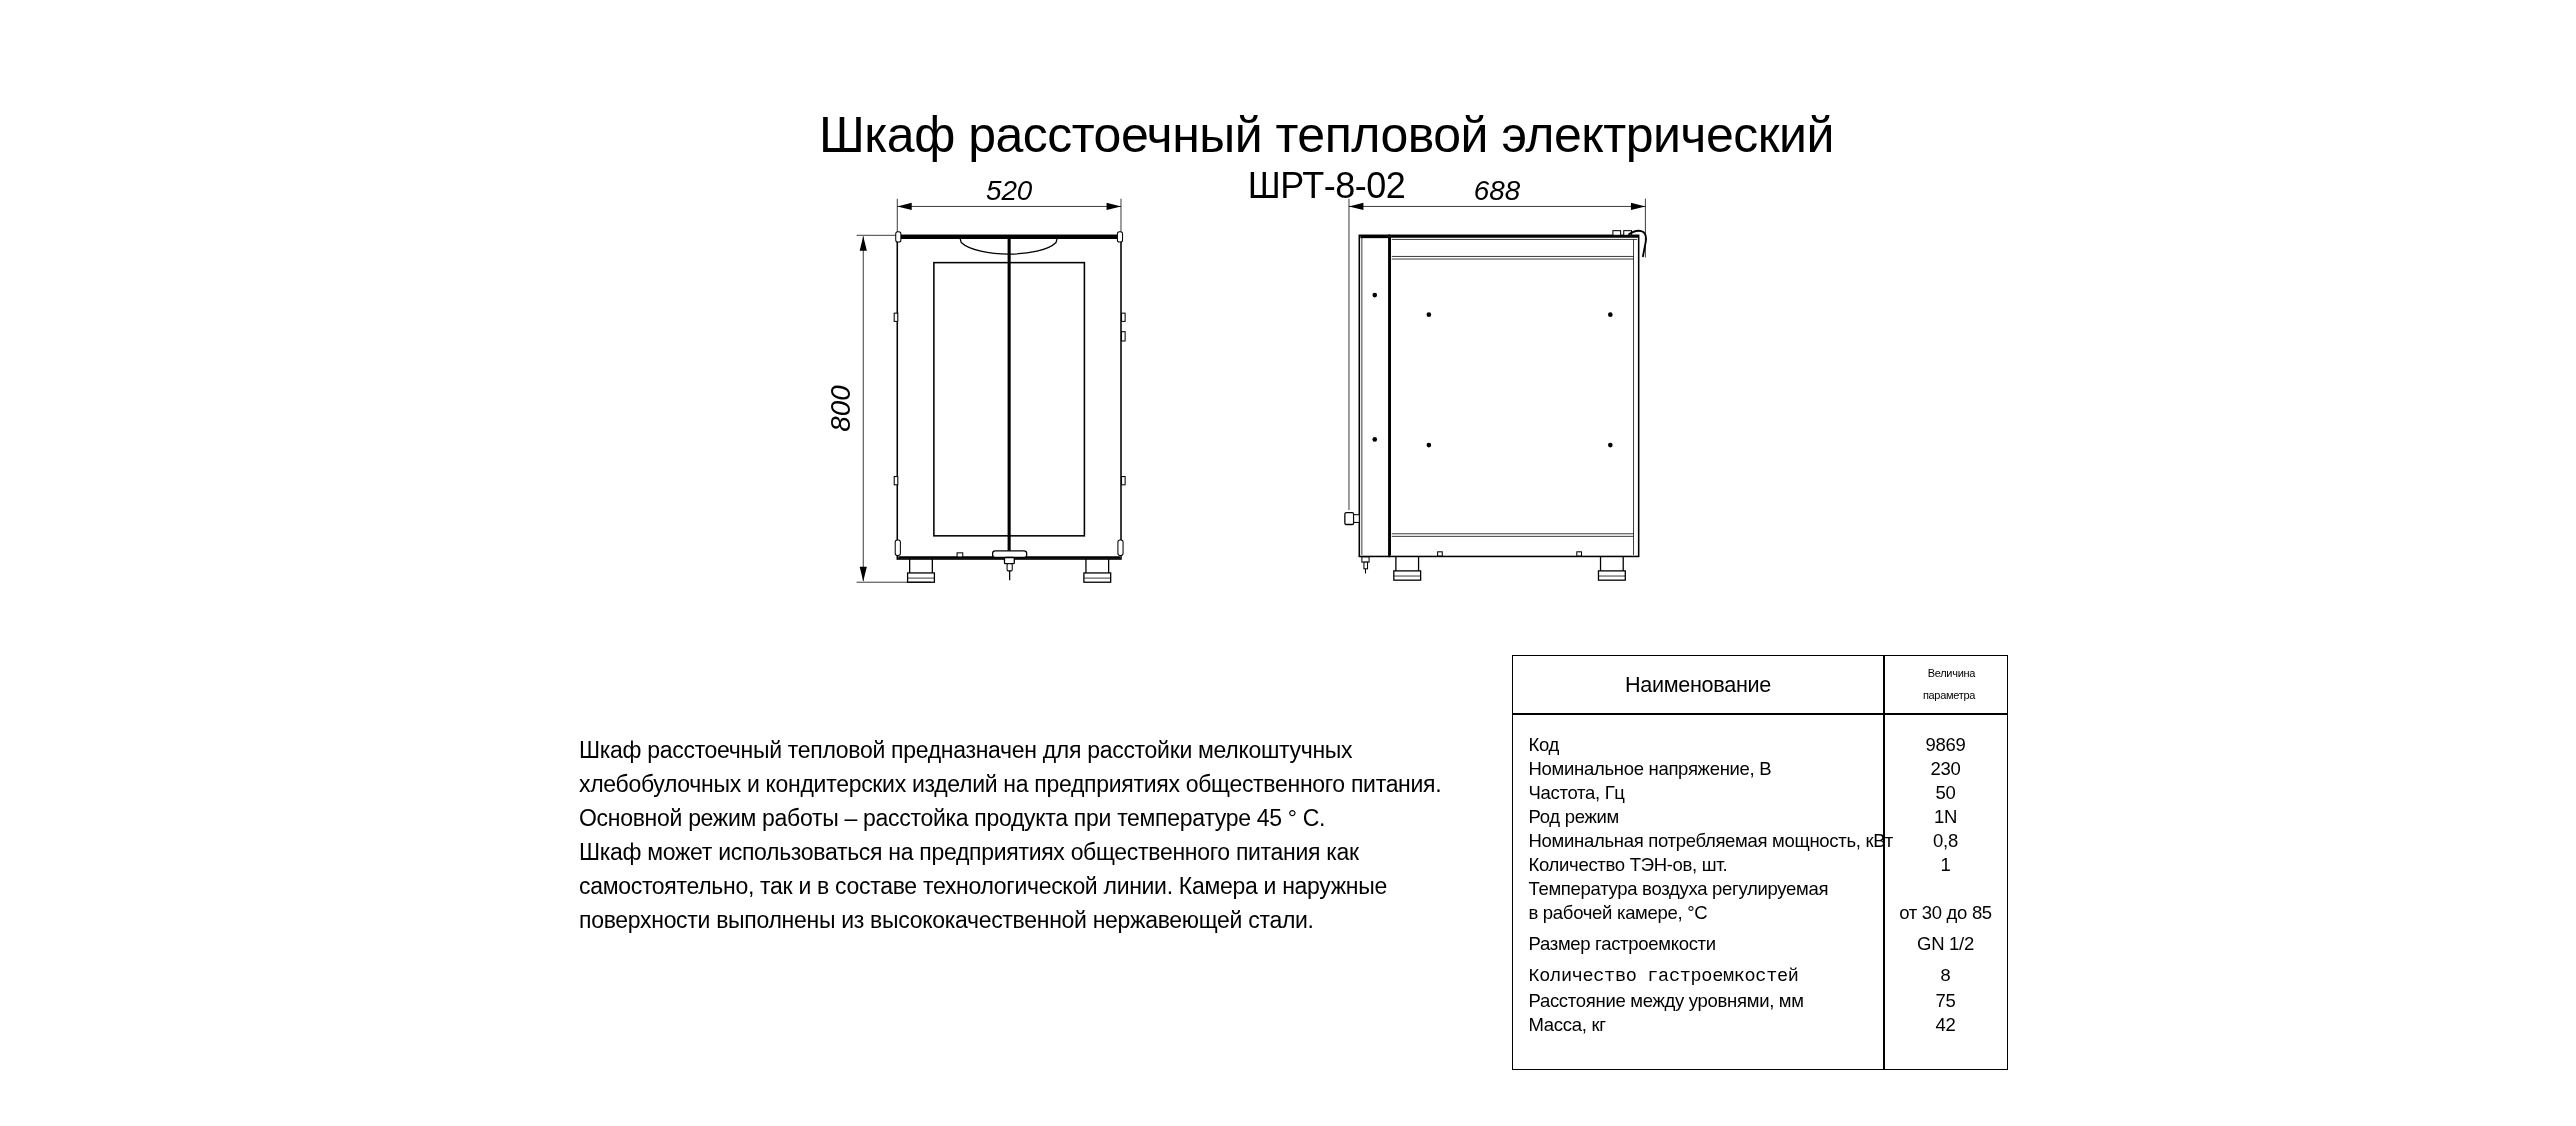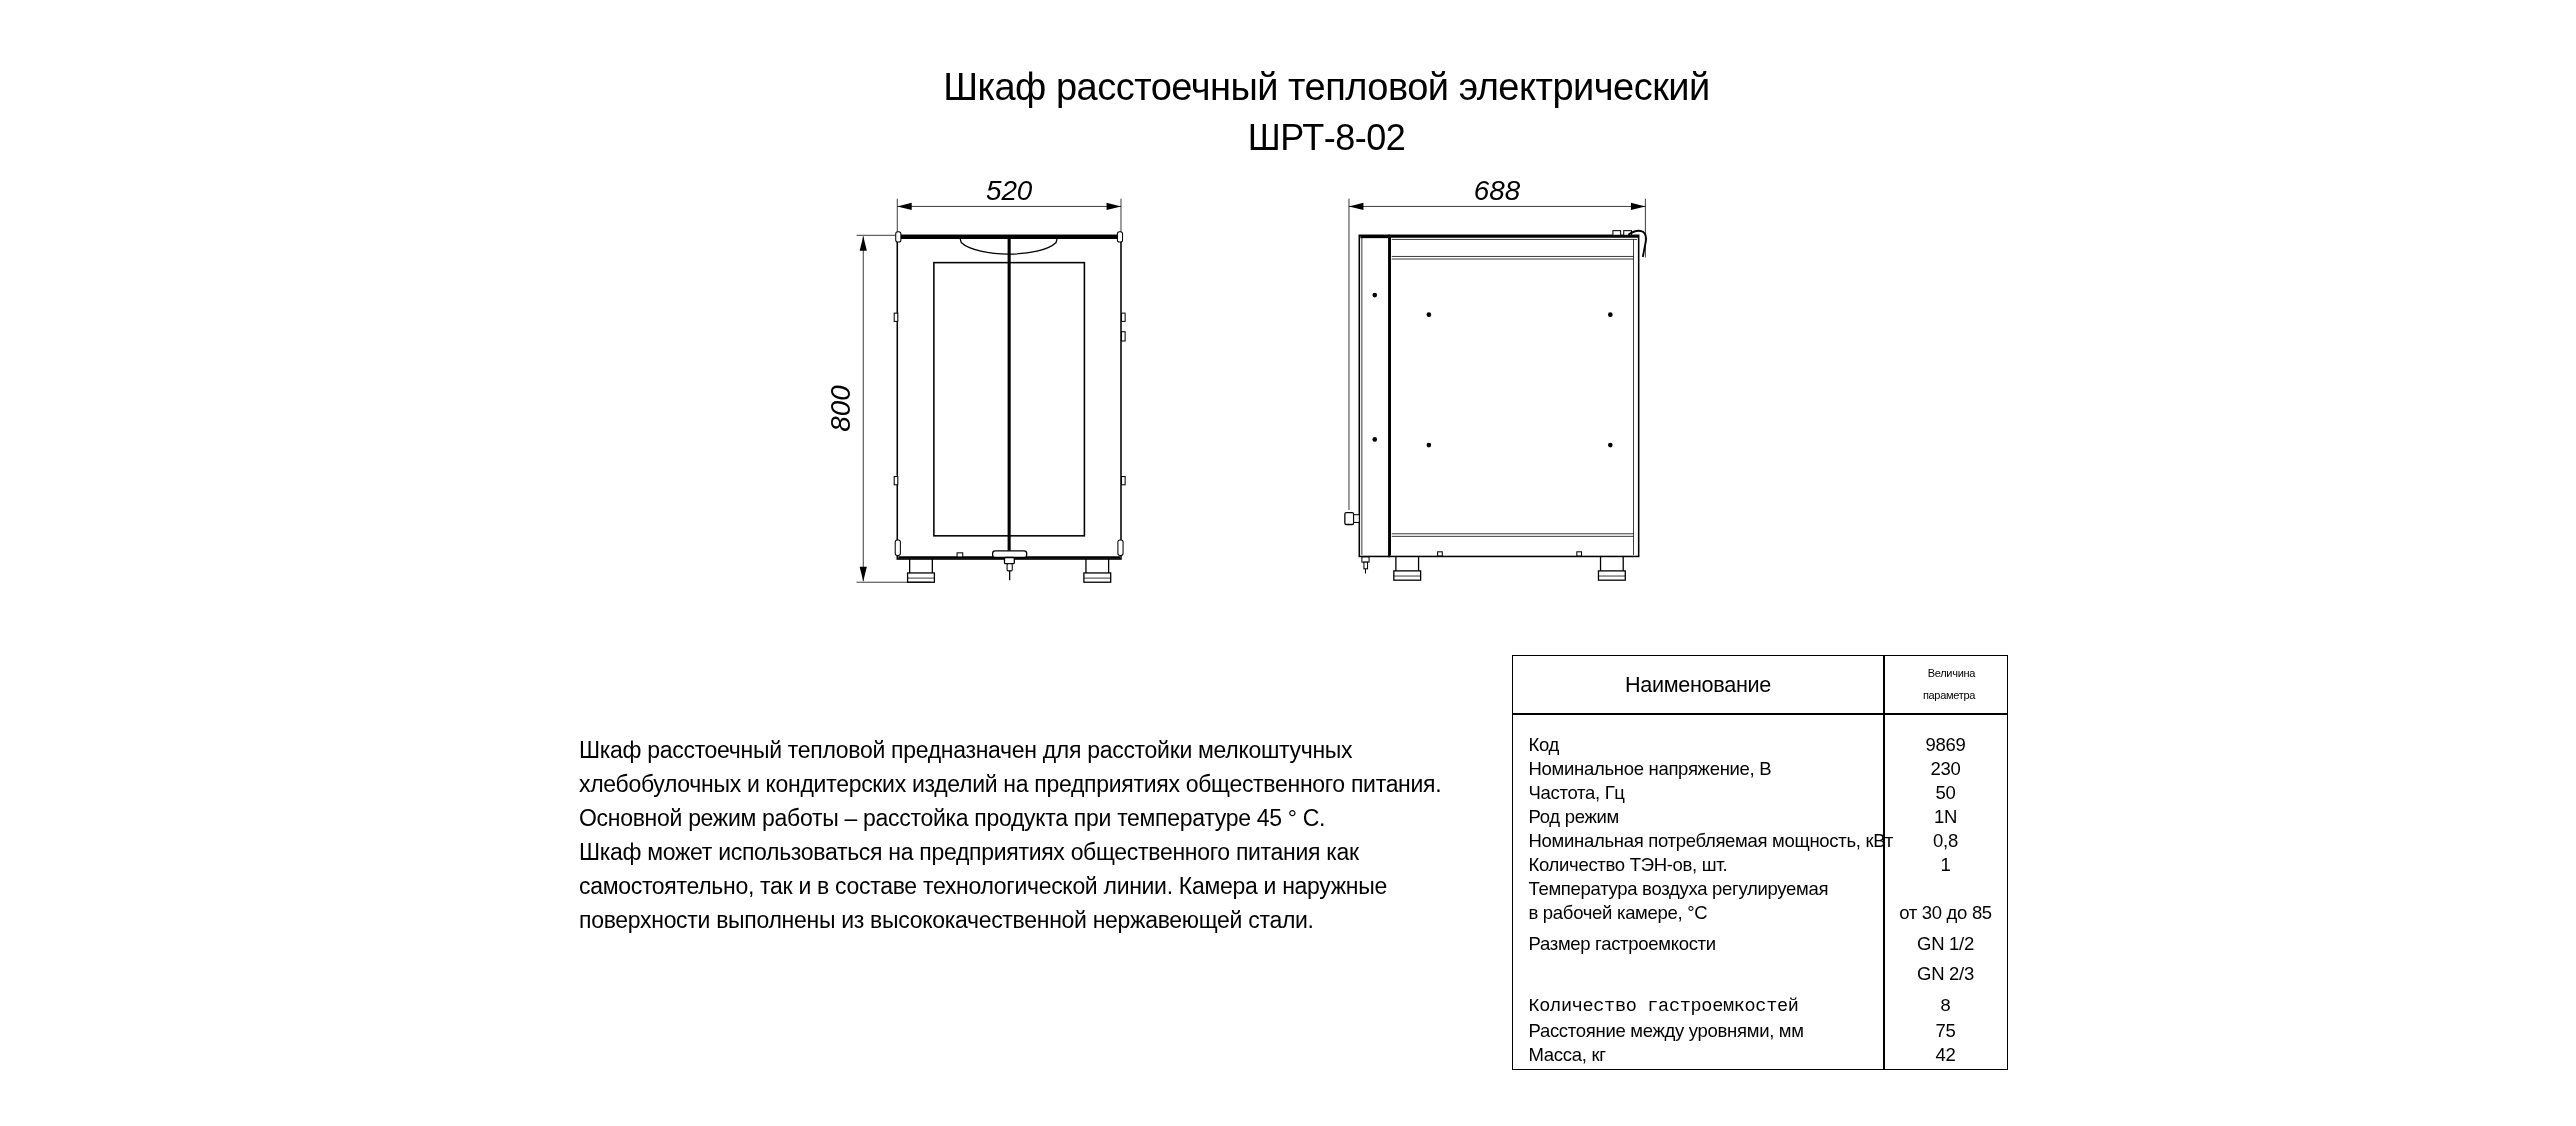--- a/index.html
+++ b/index.html
@@ -16,21 +16,21 @@
     overflow: hidden;
   }
   .abs { position: absolute; }
 
   
   .title-block {
     left: 721px; top: 61px; width: 1211px;
     text-align: center;
     letter-spacing: -0.5px;
   }
-  .title-line1 { font-size: 38px; line-height: 53px; white-space: nowrap; }
+  .title-line1 { font-size: 50px; line-height: 53px; white-space: nowrap; margin-top: 48px; }
   .title-line2 { font-size: 36px; line-height: 48px; white-space: nowrap; }
 
   
   svg.drawing { position: absolute; overflow: visible; }
   svg.drawing text {
     font-family: "Liberation Sans", sans-serif;
     font-style: italic;
     font-size: 54px;
     fill: #000;
     stroke: none;
@@ -261,24 +261,20 @@
         <div class="td-value"></div>
       </div>
       <div class="t-row">
         <div class="td-name">в рабочей камере, °С</div>
         <div class="td-value">от 30 до 85</div>
       </div>
       <div class="t-row gap-14">
         <div class="td-name">Размер гастроемкости</div>
         <div class="td-value">GN 1/2</div>
       </div>
-      <div class="t-row gap-11">
-        <div class="td-name"></div>
-        <div class="td-value">GN 2/3</div>
-      </div>
       <div class="t-row gap-17">
         <div class="td-name">Количество гастроемкостей</div>
         <div class="td-value">8</div>
       </div>
       <div class="t-row">
         <div class="td-name">Расстояние между уровнями, мм</div>
         <div class="td-value">75</div>
       </div>
       <div class="t-row">
         <div class="td-name">Масса, кг</div>

